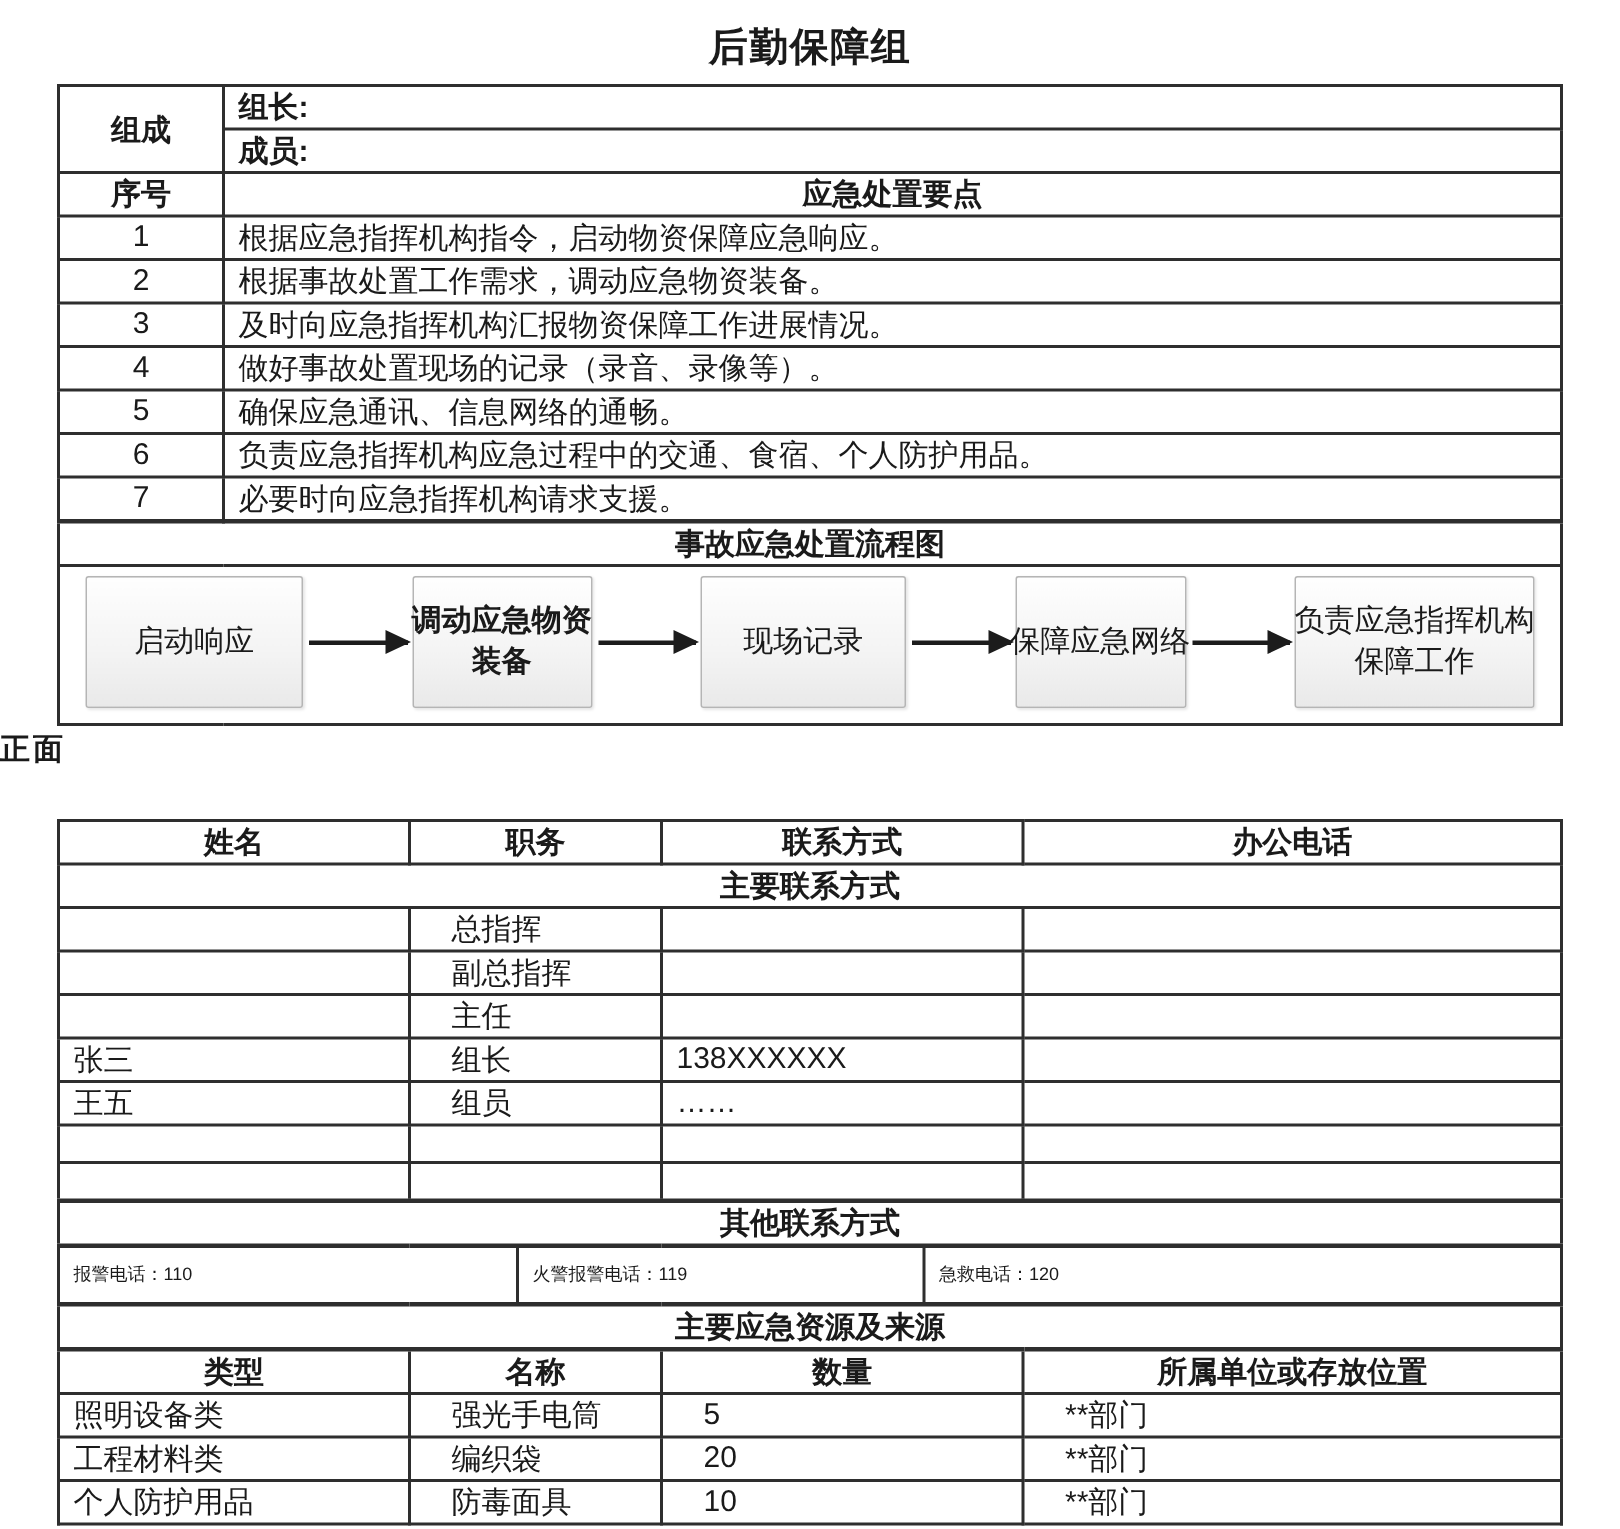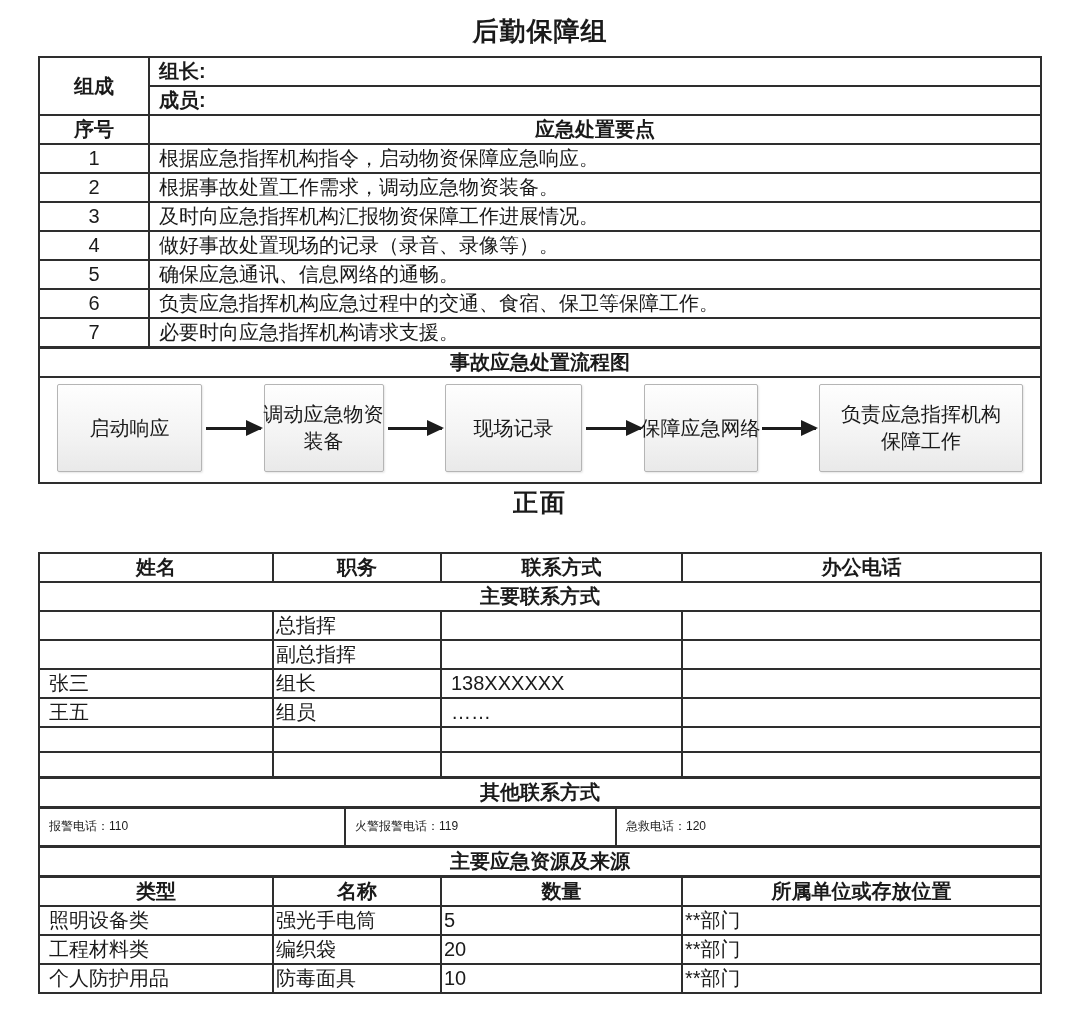--- a/index.html
+++ b/index.html
@@ -8,35 +8,35 @@
     font-family:"Liberation Sans","DejaVu Sans",sans-serif;
     color:#1a1a1a; overflow:hidden;
   }
   .page { width:1080px; height:1019px; position:relative; }
 
   .doc-title {
     text-align:center; font-size:26px; font-weight:bold;
     padding-top:14px; padding-bottom:7px; letter-spacing:1px;
   }
   .side-label {
-    text-align:center; font-size:25px; font-weight:bold; letter-spacing:2px;
+    font-size:20px; font-weight:bold; letter-spacing:2px;
   }
   .side-label.front { margin-top:2px; }
 
   table.tbl {
     border-collapse:collapse; table-layout:fixed;
     margin-left:38px; width:1004px;
   }
   .tbl td {
     border:2px solid #2e2e2e; font-size:20px; vertical-align:middle;
     overflow:hidden; white-space:nowrap;
   }
   .tbl td.c { text-align:center; }
   .tbl td.l { text-align:left; padding-left:9px; }
-  .tbl td.pl10 { padding-left:2px; }
+  .tbl td.pl10 { padding-left:27px; }
   .bold { font-weight:bold; }
   .fs21 { font-size:21px;font-family:Liberation Serif, serif; }
   .thick-top { border-top-width:3px !important; }
   .thick-bot { border-bottom-width:3px !important; }
 
   
   .h28 td { height:29px; }
   .h27 td { height:27px; }
   .h26 td { height:26px; }
   .h25 td { height:25px; }
@@ -50,22 +50,22 @@
     padding:0 17px 4px 17px;
   }
   .fbox {
     height:88px; flex:0 0 auto;
     display:flex; flex-direction:column; align-items:center; justify-content:center;
     background:linear-gradient(180deg,#fefefe 0%,#f3f3f3 60%,#e9e9e9 100%);
     border:1px solid #b5b5b5; border-radius:2px;
     box-shadow:1px 1px 2px rgba(0,0,0,0.10);
     font-size:20px; line-height:1.35; text-align:center; white-space:nowrap;
   }
-  .fbox.w1 { width:145px; } .fbox.w2 { width:120px; } .fbox.w3 { width:137px; }
-  .fbox.w4 { width:114px; } .fbox.w5 { width:204px; }
+  .fbox.w1 { width:145px; } .fbox.w2 { width:120px;font-weight:bold; } .fbox.w3 { width:137px; }
+  .fbox.w4 { width:114px; } .fbox.w5 { width:160px; }
   .arrow {
     flex:1 1 auto; height:3px; background:#1c1c1c; position:relative;
     margin:0 3px 0 4px; align-self:center;
   }
   .arrow::after {
     content:""; position:absolute; right:-2px; top:50%; transform:translateY(-50%);
     width:0; height:0;
     border-left:17px solid #1c1c1c;
     border-top:8px solid transparent; border-bottom:8px solid transparent;
   }
@@ -121,21 +121,21 @@
       <tr class="h27">
         <td class="c">4</td>
         <td class="l">做好事故处置现场的记录（录音、录像等）。</td>
       </tr>
       <tr class="h27">
         <td class="c">5</td>
         <td class="l">确保应急通讯、信息网络的通畅。</td>
       </tr>
       <tr class="h27">
         <td class="c">6</td>
-        <td class="l">负责应急指挥机构应急过程中的交通、食宿、保卫等保障工作。</td>
+        <td class="l">负责应急指挥机构应急过程中的交通、食宿、个人防护用品。</td>
       </tr>
       <tr class="h27">
         <td class="c">7</td>
         <td class="l">必要时向应急指挥机构请求支援。</td>
       </tr>
       <tr class="h28">
         <td colspan="2" class="c bold fs21 thick-top">事故应急处置流程图</td>
       </tr>
       <tr>
         <td colspan="2" class="flow-cell">
@@ -194,20 +194,26 @@
         <td class="l"></td>
         <td class="l"></td>
       </tr>
       <tr class="h27">
         <td class="l"></td>
         <td class="l pl10">副总指挥</td>
         <td class="l"></td>
         <td class="l"></td>
       </tr>
       <tr class="h27">
+        <td class="l"></td>
+        <td class="l pl10">主任</td>
+        <td class="l"></td>
+        <td class="l"></td>
+      </tr>
+      <tr class="h27">
         <td class="l">张三</td>
         <td class="l pl10">组长</td>
         <td class="l">138XXXXXX</td>
         <td class="l"></td>
       </tr>
       <tr class="h27">
         <td class="l">王五</td>
         <td class="l pl10">组员</td>
         <td class="l">……</td>
         <td class="l"></td>

